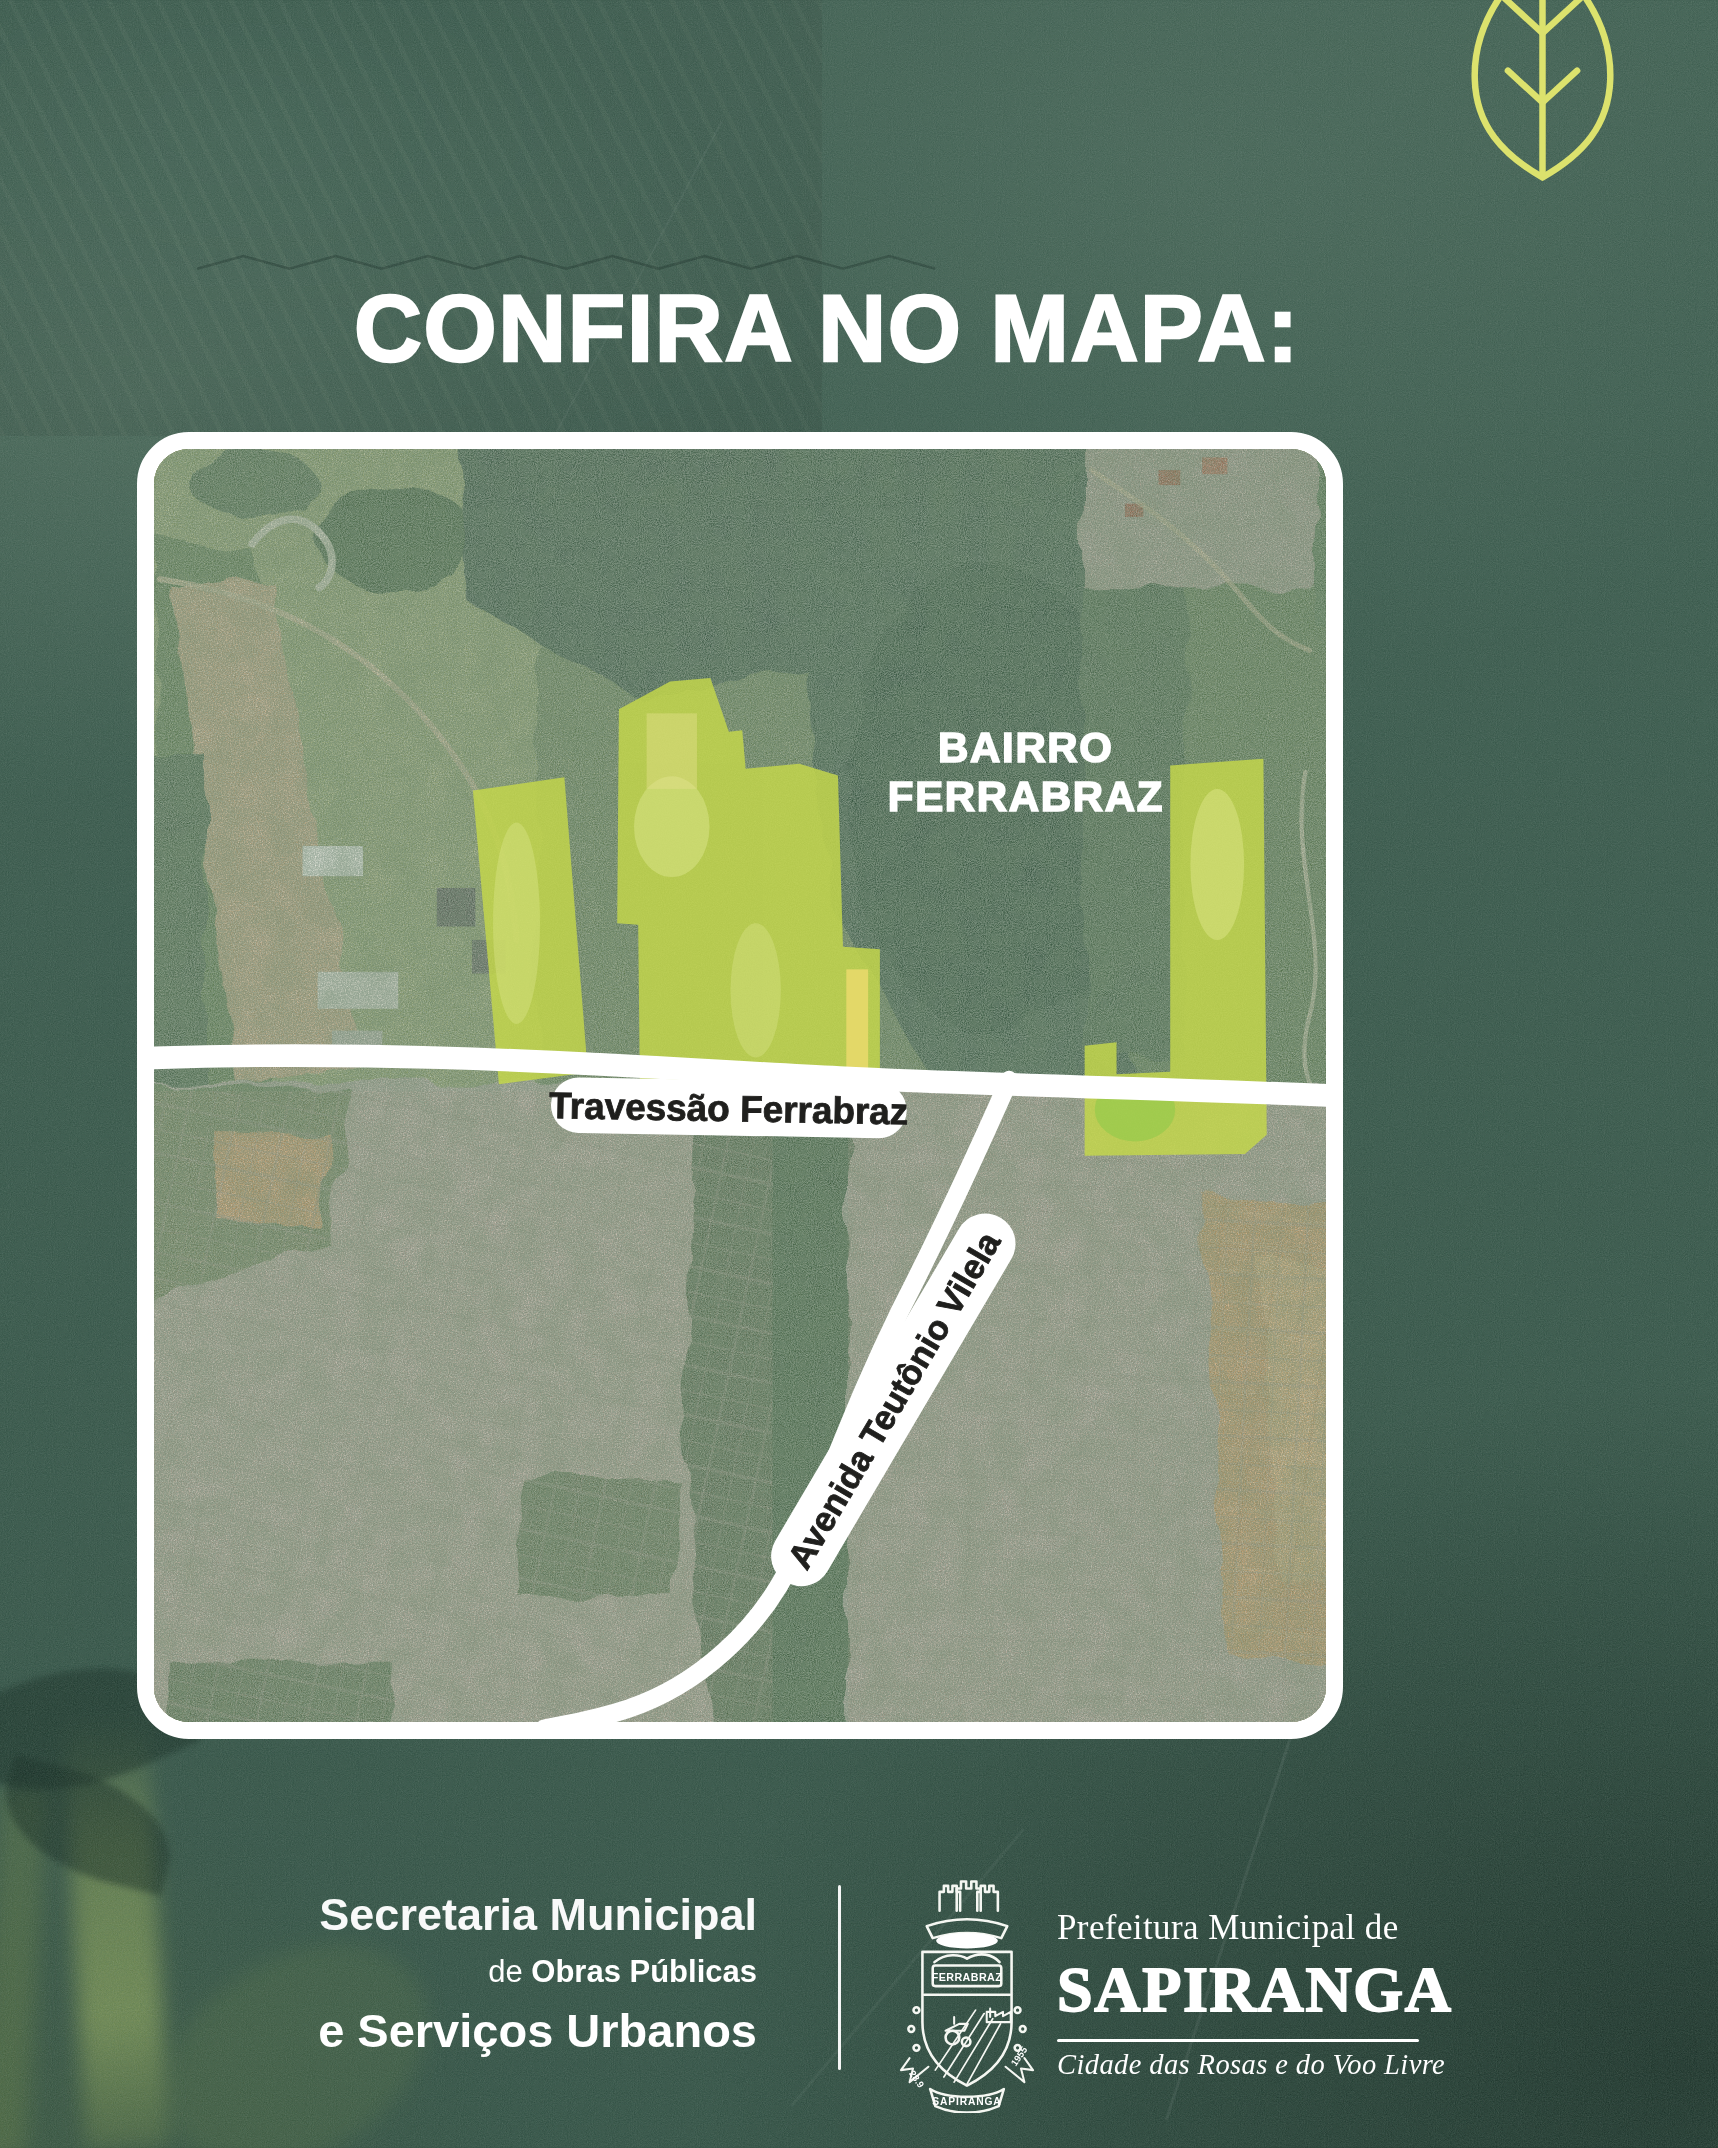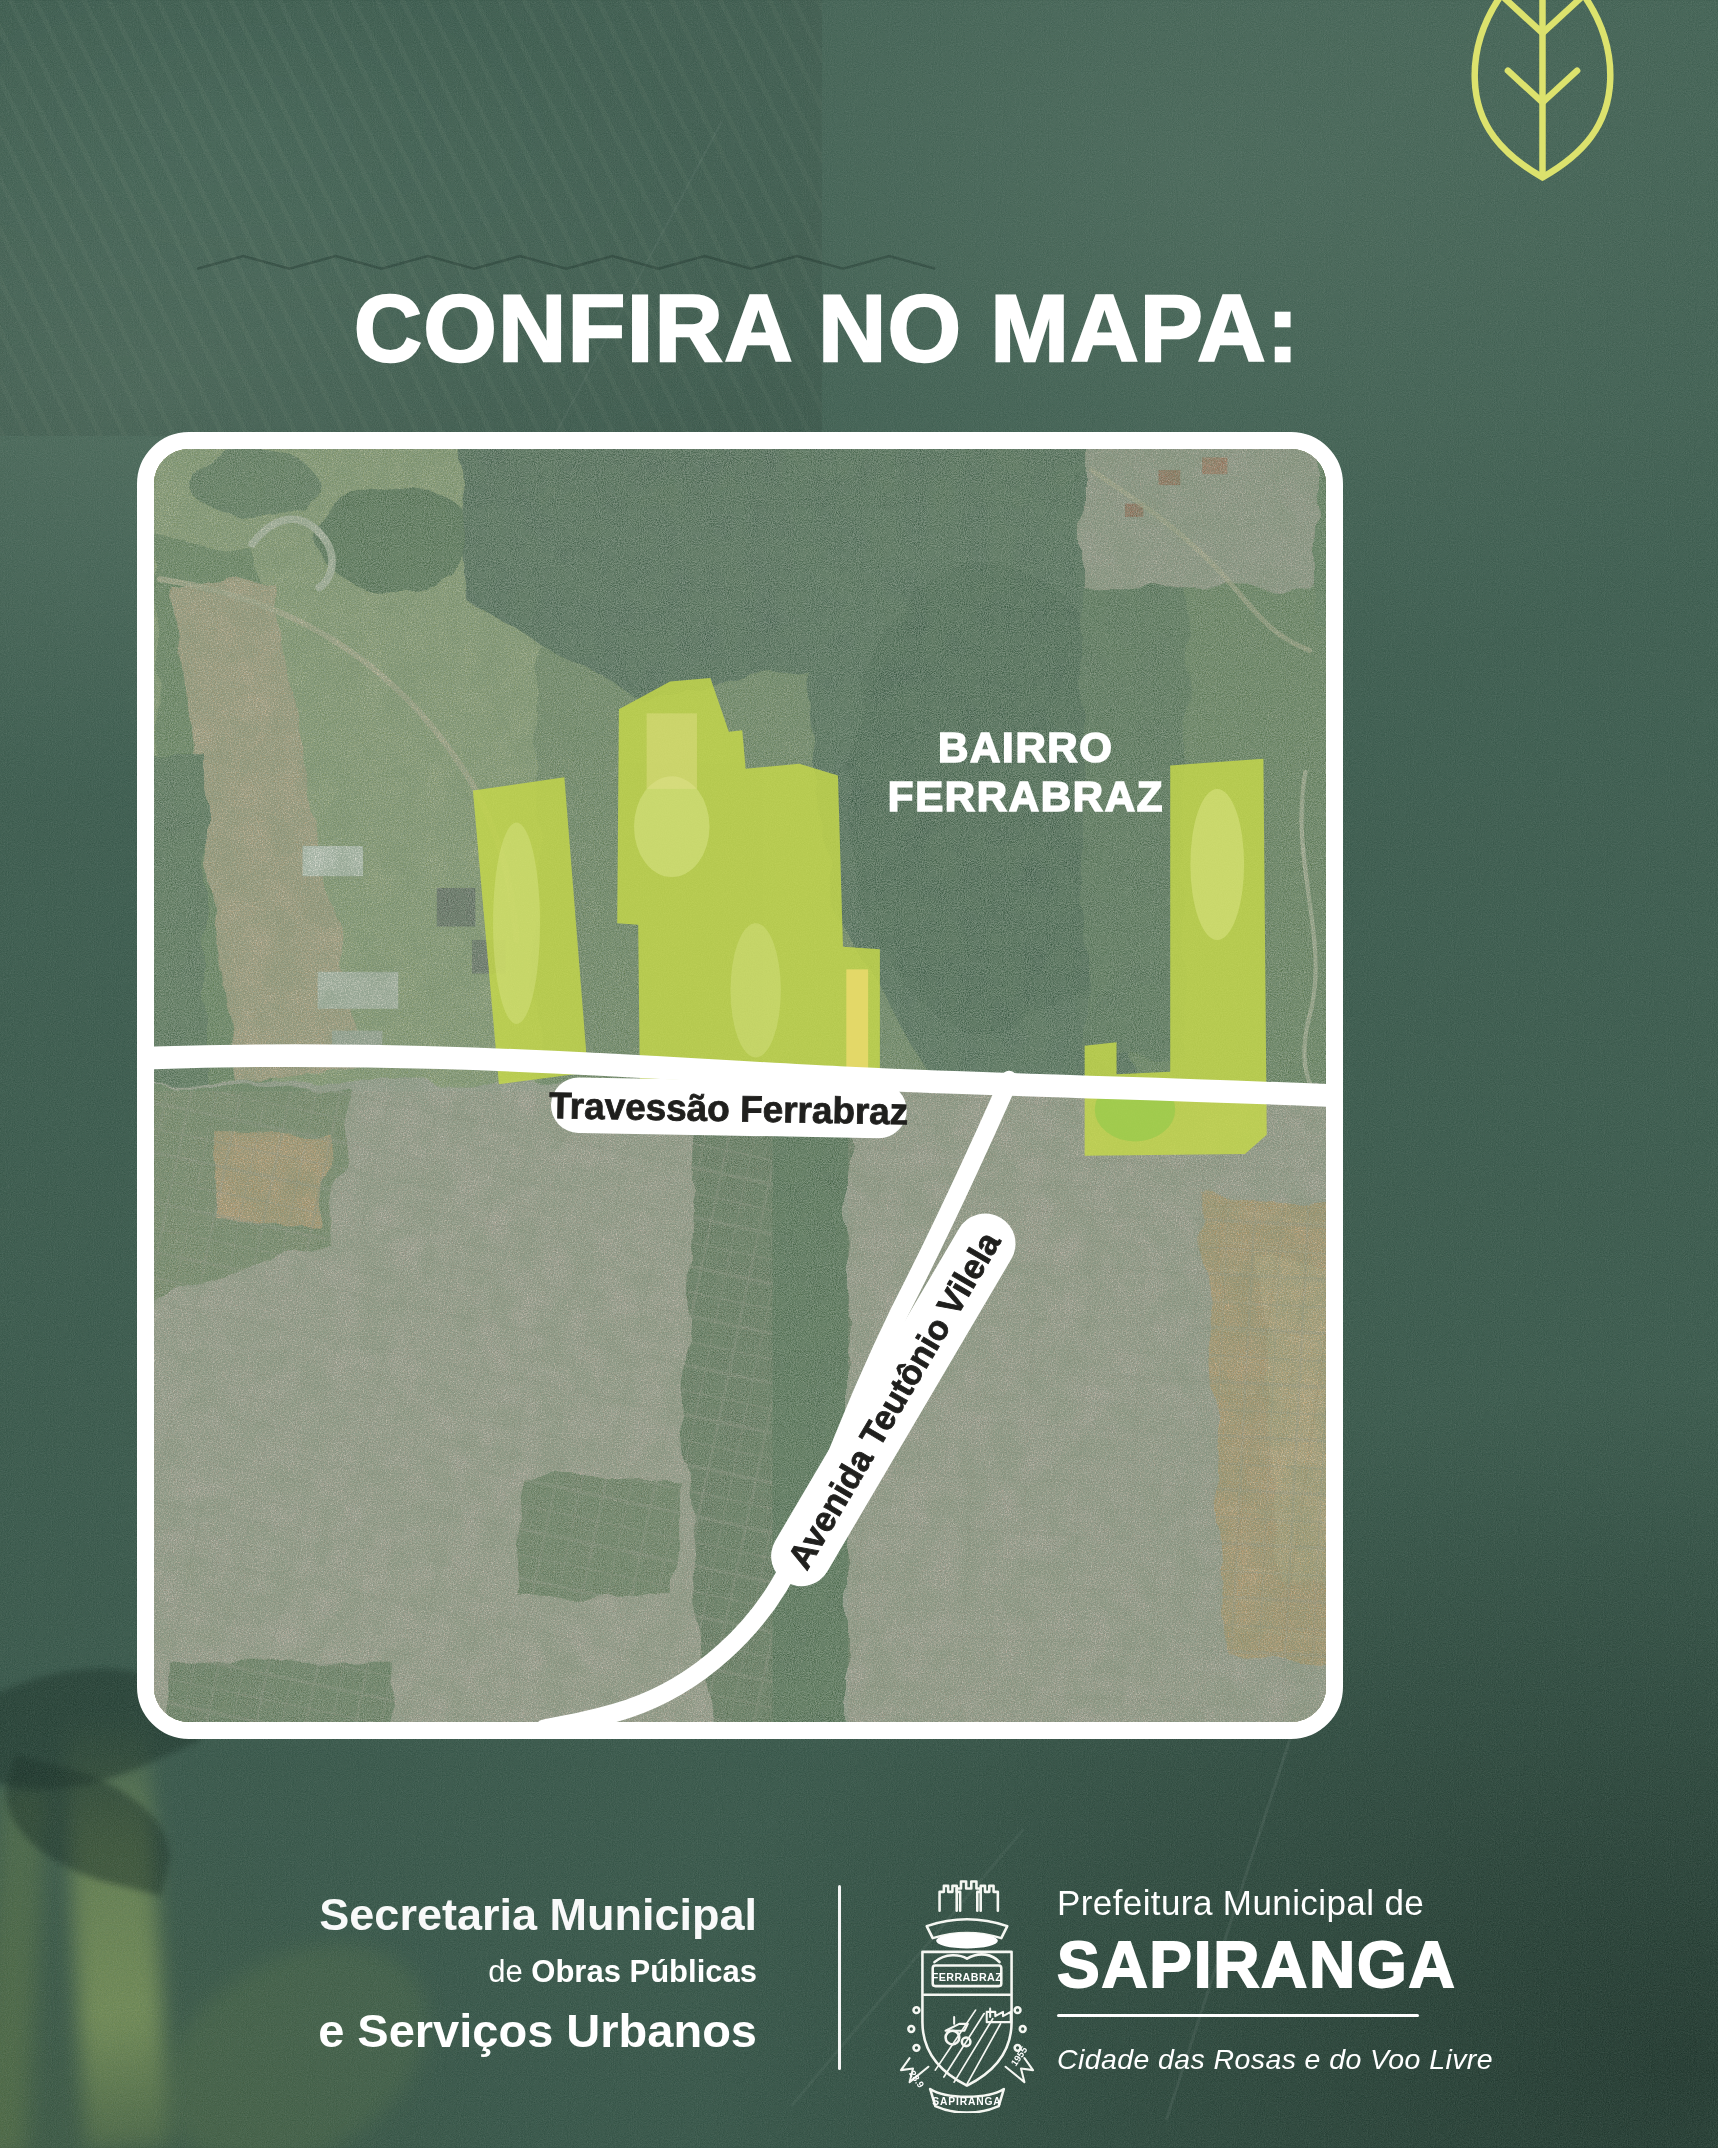--- a/index.html
+++ b/index.html
@@ -36,25 +36,25 @@
   .map-panel svg{display:block;width:1414px;height:1274px;}
   svg text{font-family:"Liberation Sans",sans-serif;}
   .footer{position:absolute;left:0;top:1846px;width:1718px;height:302px;}
   .f-left{position:absolute;left:252px;top:44px;width:505px;text-align:right;color:#fff;line-height:1.12;}
   .f-left .l1{font-size:45px;font-weight:700;opacity:.97;}
   .f-left .l2{font-size:31px;font-weight:400;margin-top:15px;}
   .f-left .l2 b,.f-left .l3{font-weight:700;}
   .f-left .l3{font-size:47px;margin-top:15px;}
   .f-div{position:absolute;left:838px;top:39px;width:2.5px;height:185px;border-radius:1.7px;background:rgba(255,255,255,.95);}
   .crest{position:absolute;left:894px;top:27px;width:146px;height:240px;}
-  .f-right{position:absolute;left:1057px;top:37px;color:#fff;}
+  .f-right{position:absolute;left:1057px;top:62px;color:#fff;font-family:Liberation Serif, serif;}
   .f-right .p1{font-size:35px;font-weight:400;letter-spacing:0.4px;}
   .f-right .city{font-size:64px;font-weight:700;letter-spacing:1.7px;-webkit-text-stroke:1.8px #fff;margin-top:5px;}
   .f-right .rule{width:362px;height:3.4px;background:#fff;margin-top:11.7px;border-radius:1.7px;}
-  .f-right .slogan{font-size:28.5px;font-style:italic;margin-top:26px;letter-spacing:0.4px;}
+  .f-right .slogan{font-size:28.5px;font-style:italic;margin-top:7px;letter-spacing:0.4px;}
 </style>
 </head>
 <body>
 
 <div class="poster">
 
   <div class="rows"></div>
   <div class="crease c1"></div>
   <div class="crease c2"></div>
   <div class="crease c3"></div>

